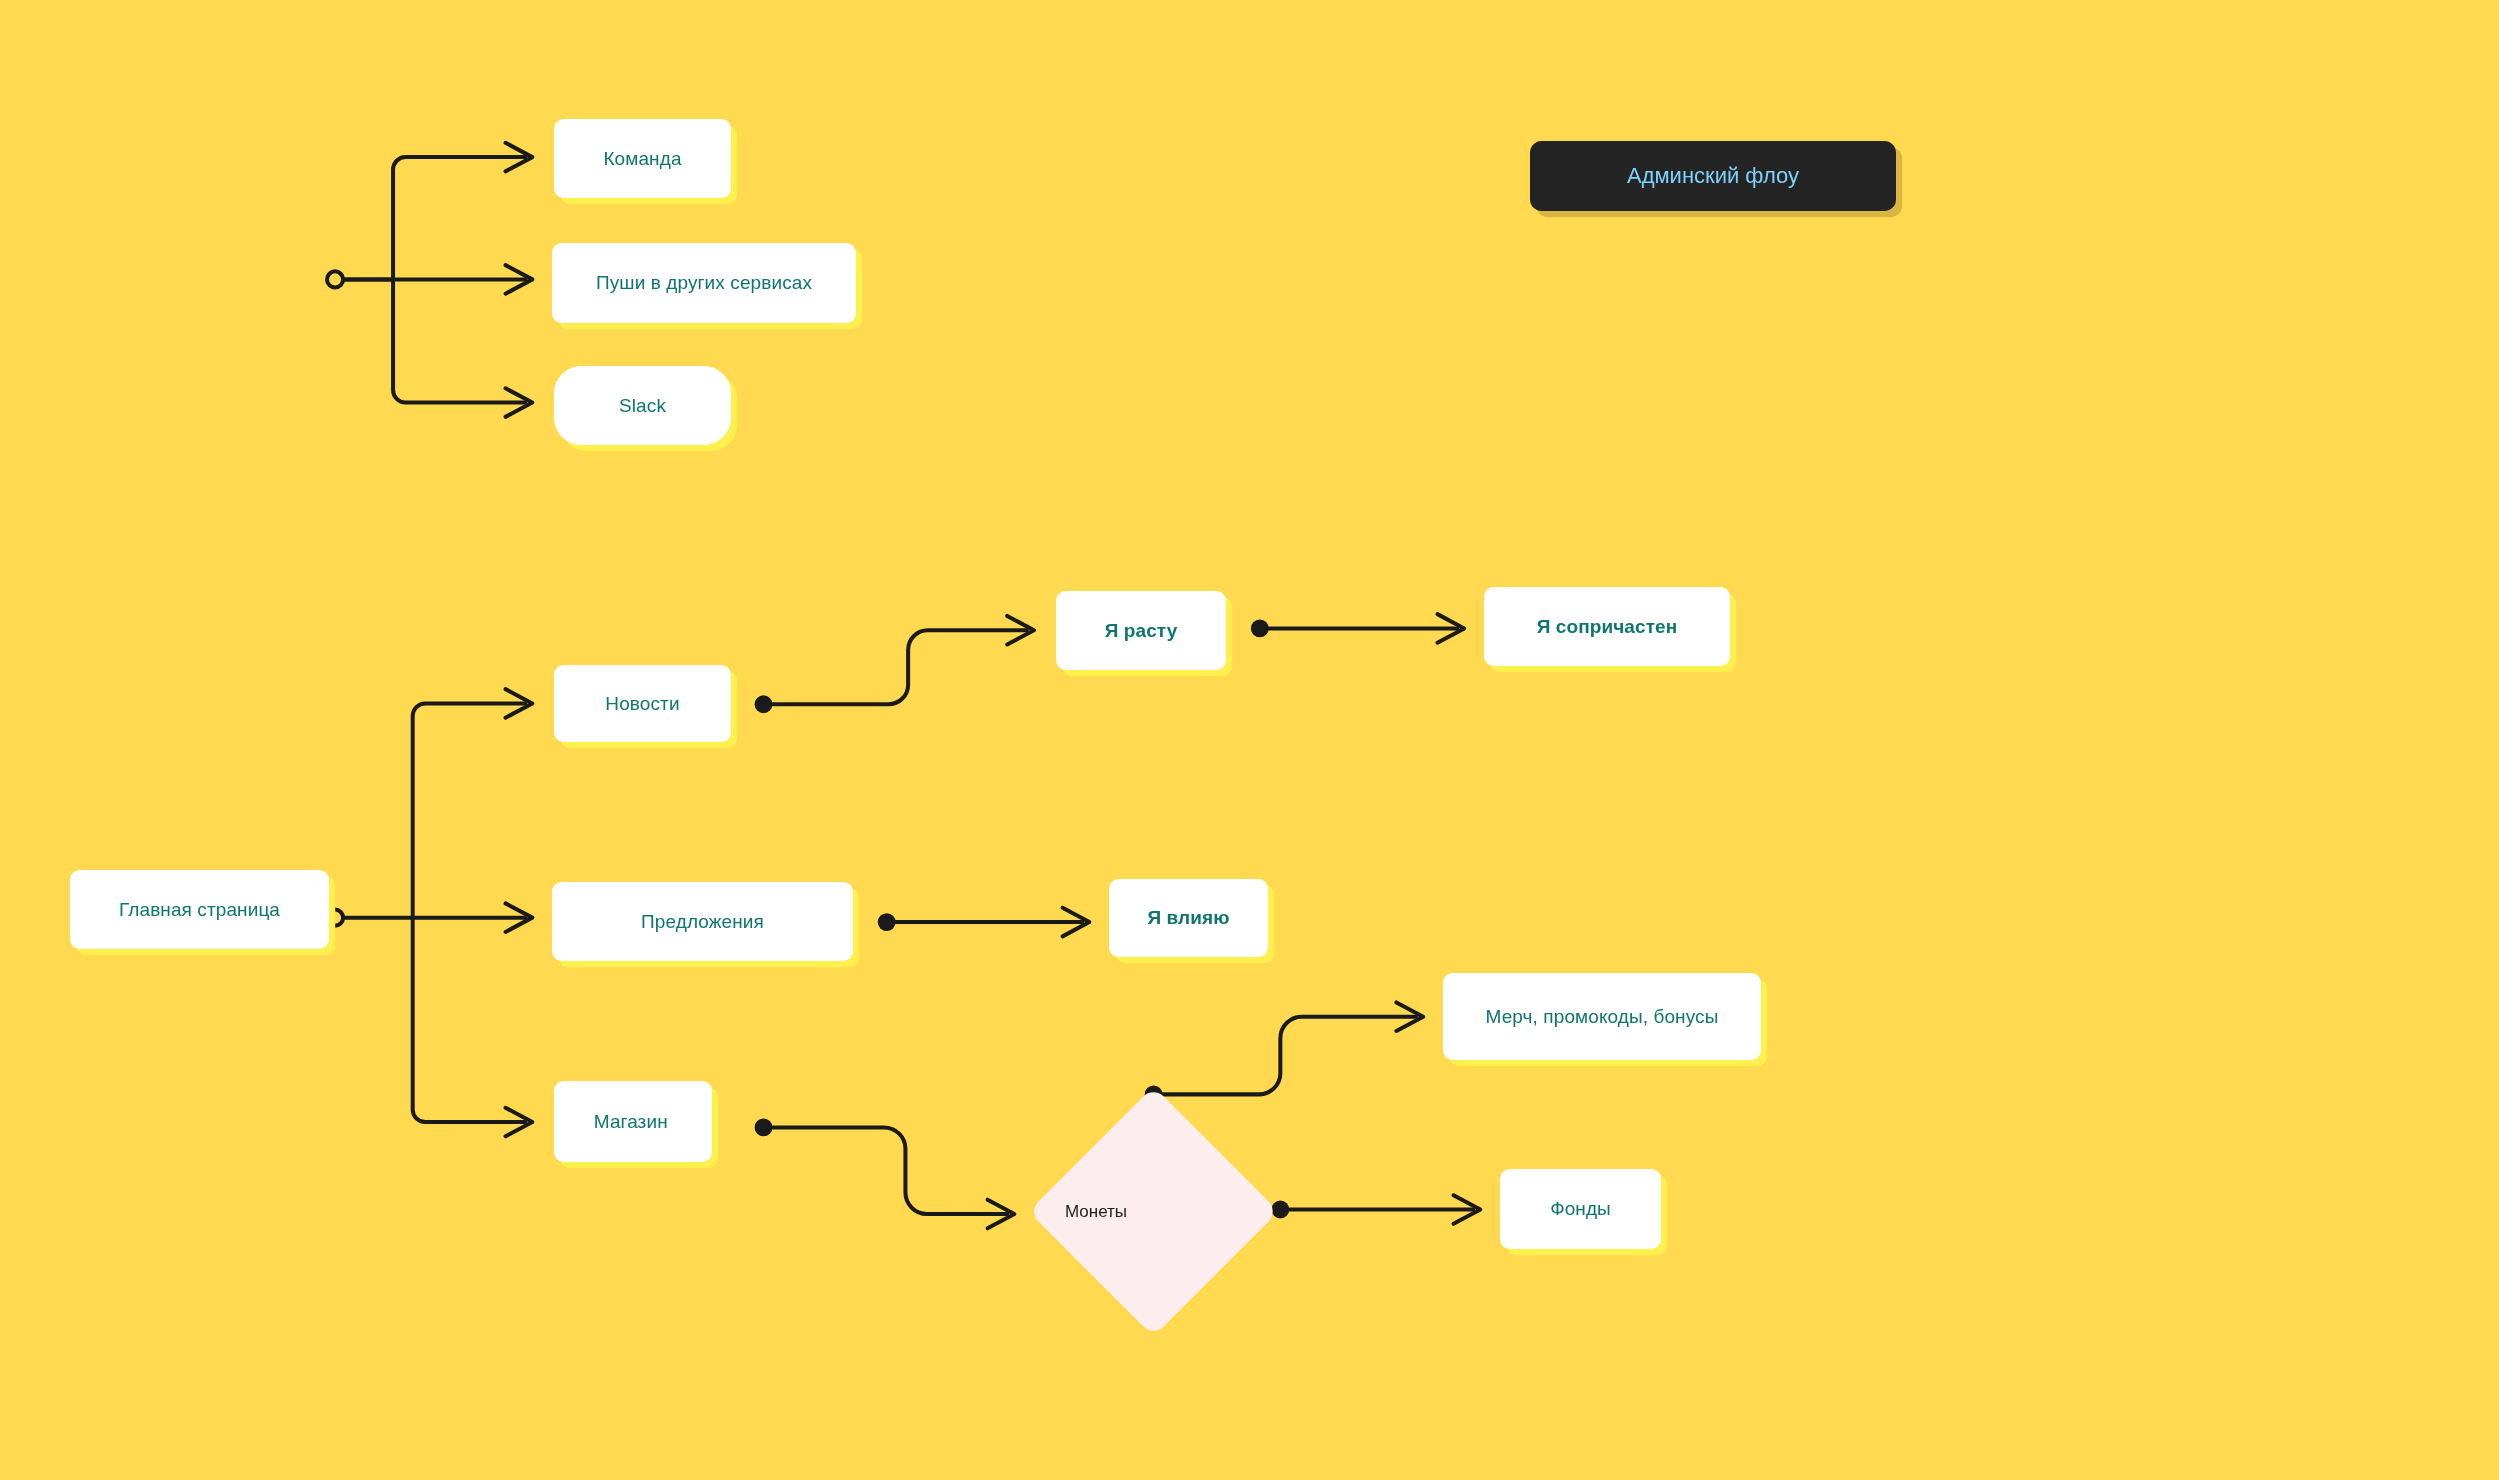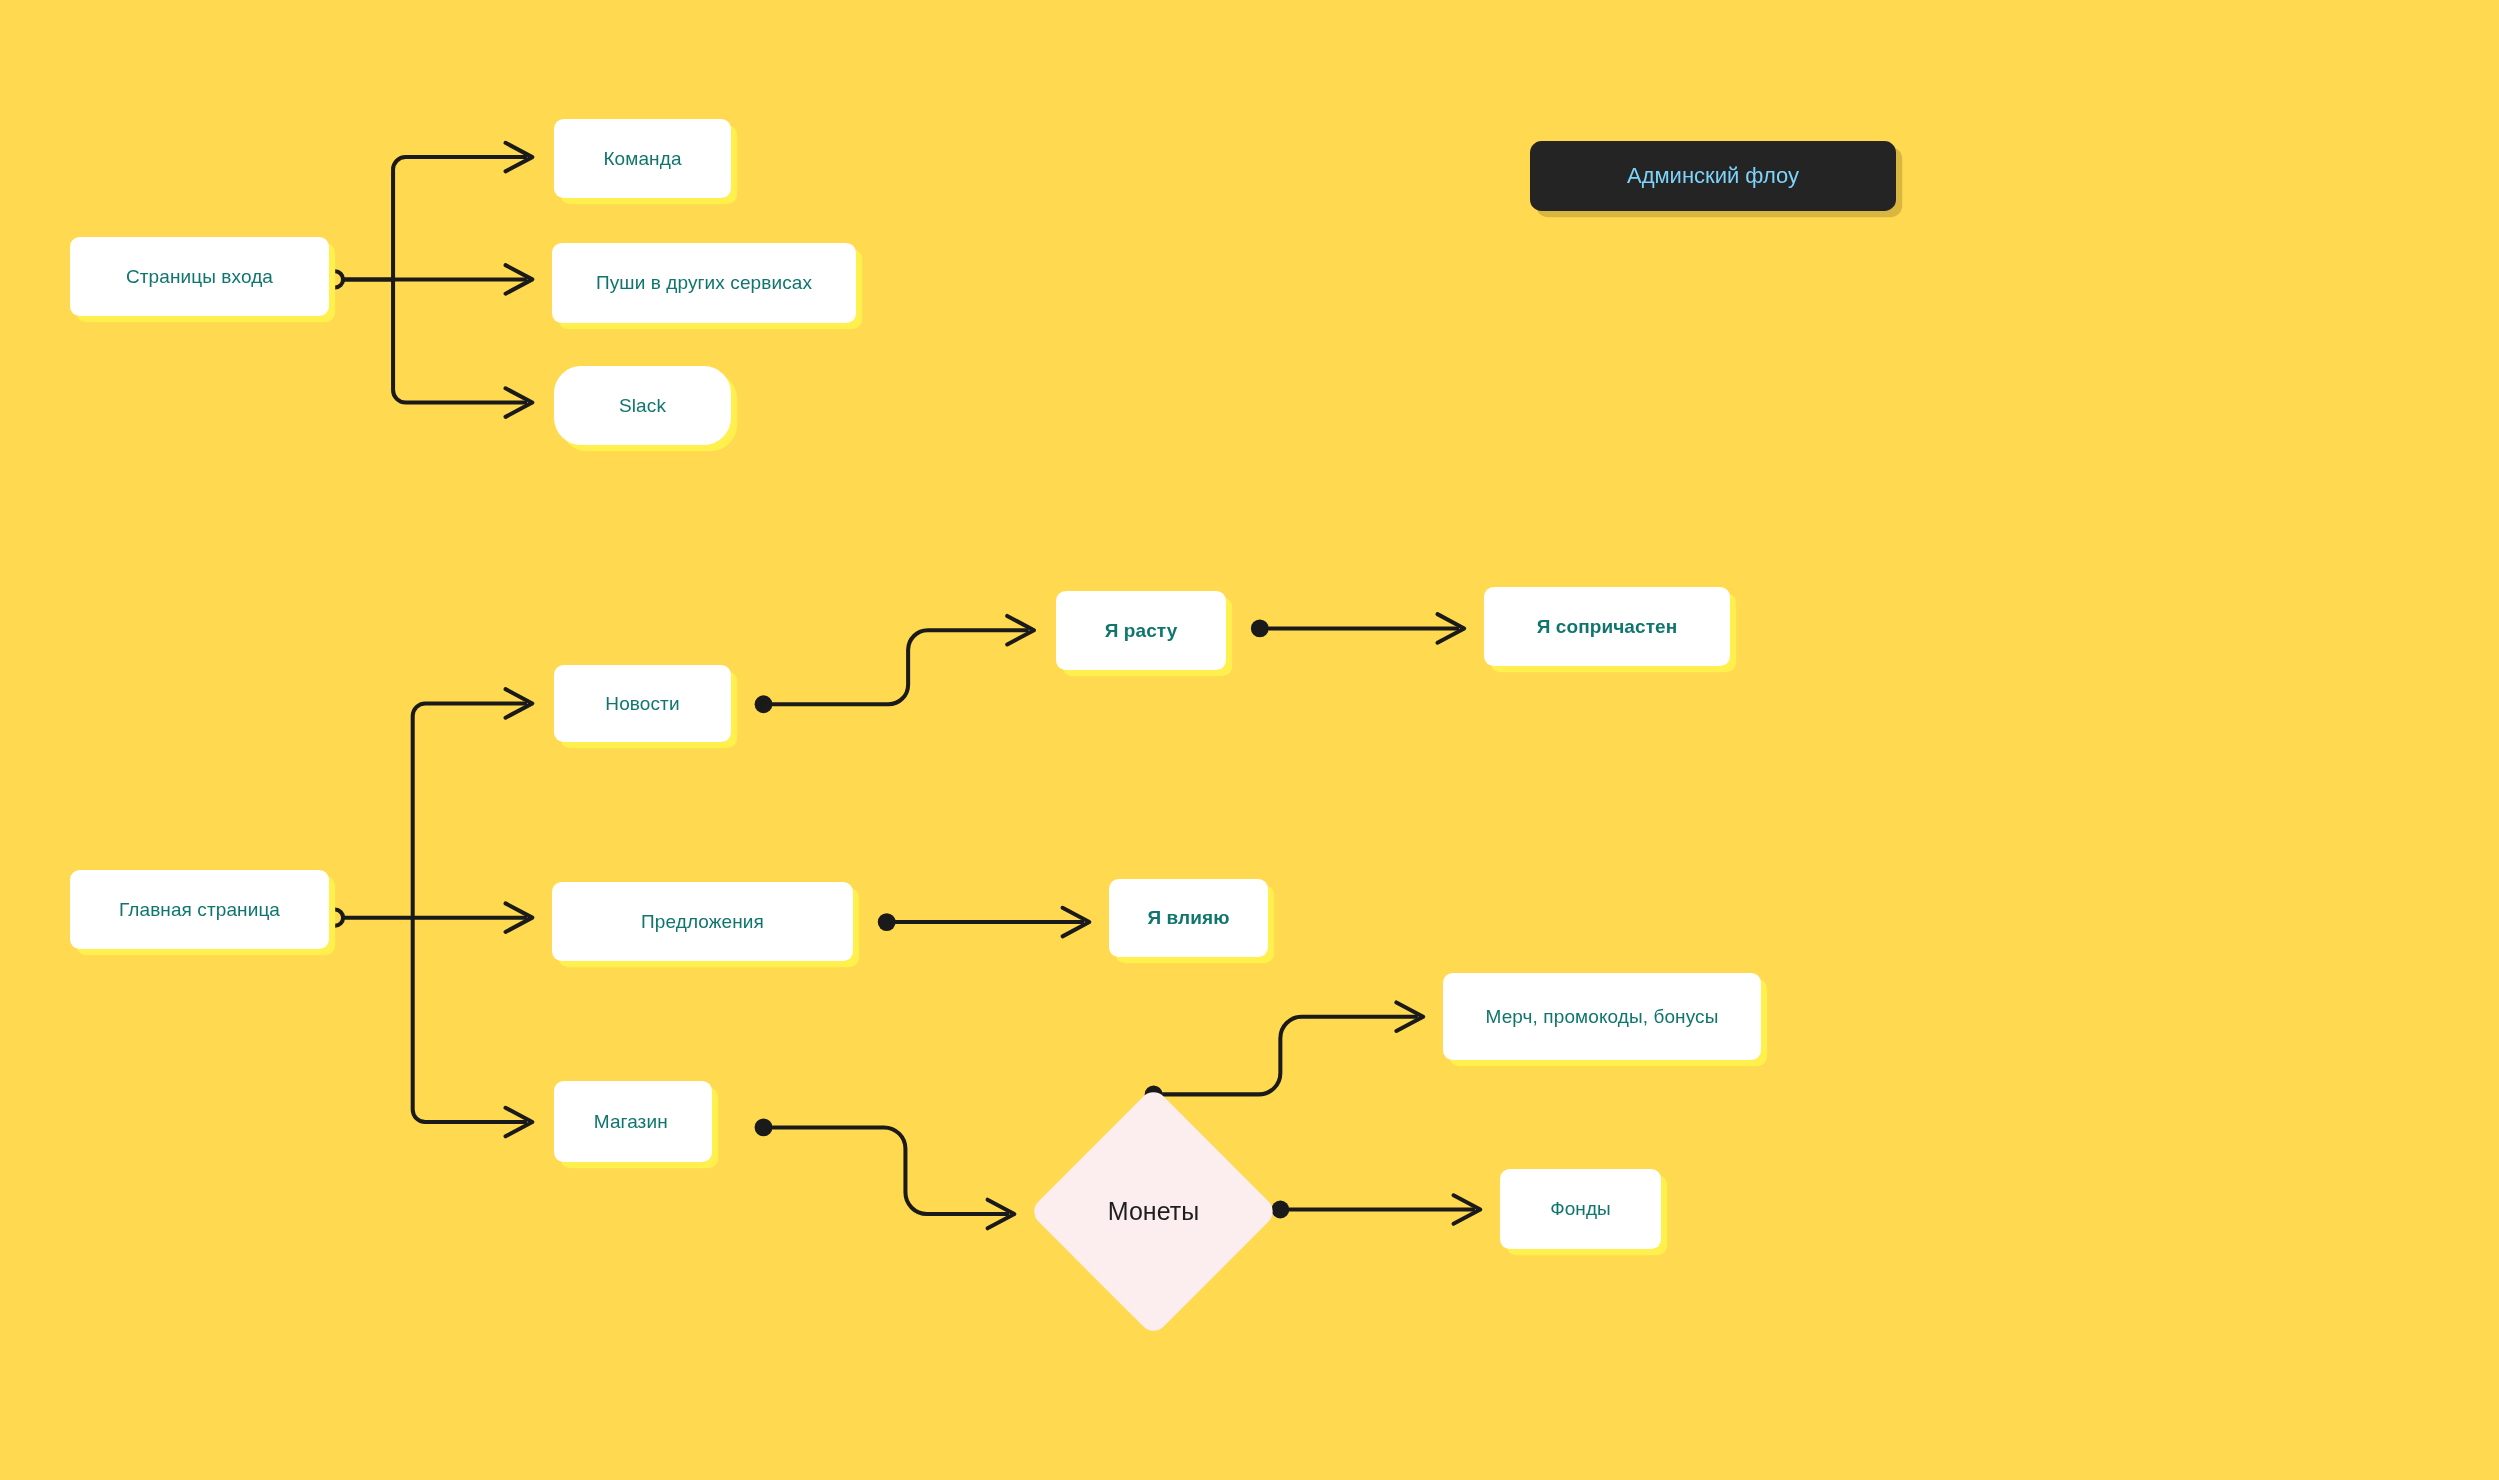--- a/index.html
+++ b/index.html
@@ -56,22 +56,22 @@
   .diamond {
     position: absolute;
     background: #FCEDEE;
     border-radius: 14.3px;
     transform: rotate(45deg);
   }
   .diamond-label {
     position: absolute;
     display: flex;
     align-items: center;
-    justify-content: center;
-    font-size: 25px;
+    justify-content: flex-start;
+    font-size: 17px;
     color: #1E1E1E;
     white-space: nowrap;
     pointer-events: none;
   }
 
   
   .badge {
     position: absolute;
     background: #242424;
     border-radius: 11.6px;
@@ -159,23 +159,20 @@
       <path class="head" d="M1564 1123 L 1594 1139 L 1564 1155"></path>
     </g>
 
     <g>
       <circle class="dot" cx="1434" cy="1355" r="10"></circle>
       <path class="wire" d="M1444 1355 H 1650"></path>
       <path class="head" d="M1628 1339 L 1658 1355 L 1628 1371"></path>
     </g>
   </svg>
 
-  <div class="node" style="left:70px; top:237px; width:259px; height:79px;">
-    <span class="label">Страницы входа</span>
-  </div>
 
   <div class="node" style="left:554px; top:119px; width:177px; height:79px;">
     <span class="label">Команда</span>
   </div>
 
   <div class="node" style="left:552px; top:243px; width:304px; height:80px;align-items:center;">
     <span class="label">Пуши в других сервисах</span>
   </div>
 
   <div class="node" style="left:554px; top:366px; width:177px; height:79px;border-radius:27px;">

